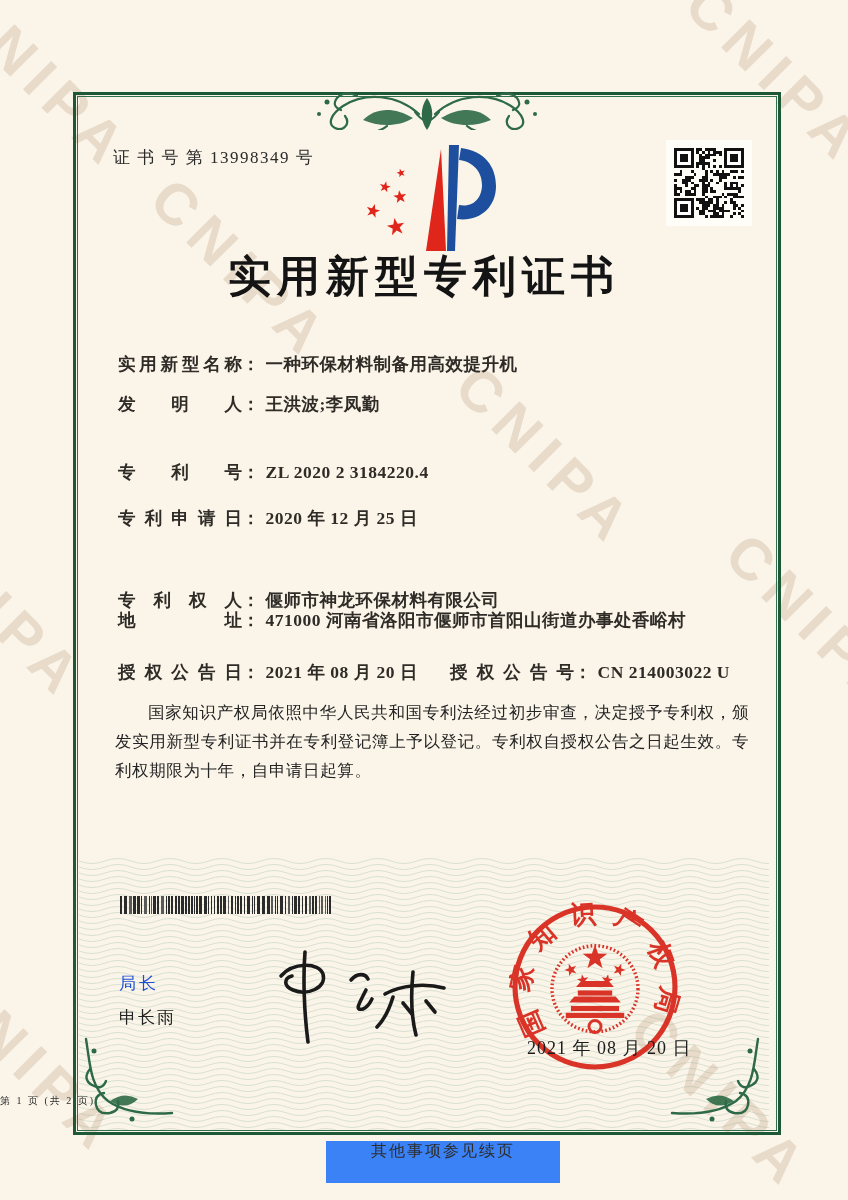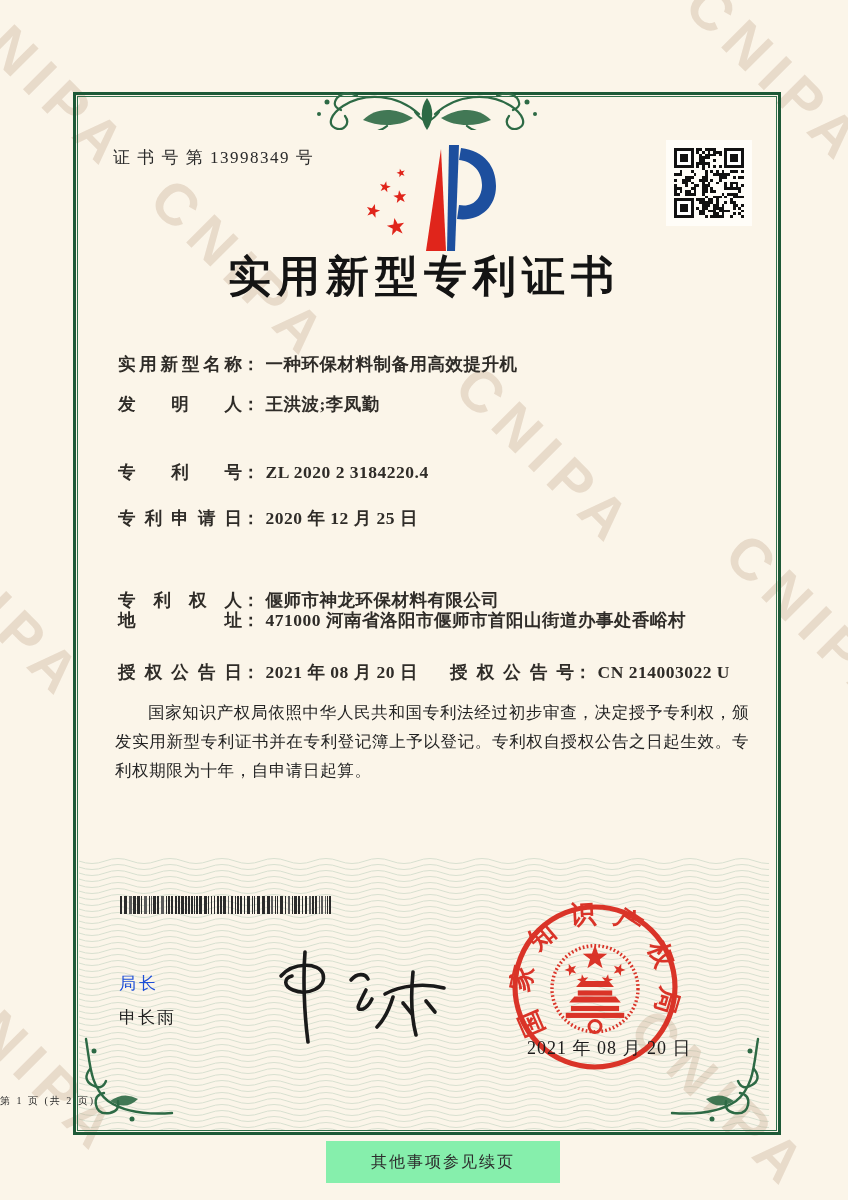--- a/index.html
+++ b/index.html
@@ -53,22 +53,22 @@
      font-family:"Liberation Sans","DejaVu Sans",sans-serif;letter-spacing:3px;}
   .official-name{left:119px;top:1006px;font-size:17px;color:#222;
      font-family:"Liberation Sans","DejaVu Sans",sans-serif;letter-spacing:2px;}
   .signature{left:247px;top:946px;z-index:4;}
   
   .seal{left:509px;top:901px;z-index:4;mix-blend-mode:multiply;opacity:.95;}
   .seal-date{left:527px;top:1036px;width:180px;z-index:5;font-size:18px;color:#1c1c1c;letter-spacing:1px;}
   
   .page-footer{left:0;top:1094px;width:848px;text-align:left;font-size:10px;color:#2b2b2b;letter-spacing:2px;}
   .note-box{
-    left:326px;top:1141px;width:234px;height:42px;background:#86efac;z-index:3;
-    display:flex;align-items:center;justify-content:center;
+    left:326px;top:1141px;width:234px;height:42px;background:#3b82f6;z-index:3;
+    display:flex;justify-content:center;
     font-size:16px;color:#2d2d2d;letter-spacing:2px;
   }
   .ornament{z-index:3;pointer-events:none;}
 </style>
 </head>
 <body>
 
 <svg id="wave-band" class="abs" width="690" height="274" viewBox="0 0 690 274" preserveAspectRatio="none">
   <g id="waves-g" fill="none" stroke="#ccd9c8" stroke-width="1" opacity="0.75">
       <path d="M0 4 q13,5 26,0 q13,-5 26,0 q13,5 26,0 q13,-5 26,0 q13,5 26,0 q13,-5 26,0 q13,5 26,0 q13,-5 26,0 q13,5 26,0 q13,-5 26,0 q13,5 26,0 q13,-5 26,0 q13,5 26,0 q13,-5 26,0 q13,5 26,0 q13,-5 26,0 q13,5 26,0 q13,-5 26,0 q13,5 26,0 q13,-5 26,0 q13,5 26,0 q13,-5 26,0 q13,5 26,0 q13,-5 26,0 q13,5 26,0 q13,-5 26,0 q13,5 26,0" transform="translate(0,0)"></path>

